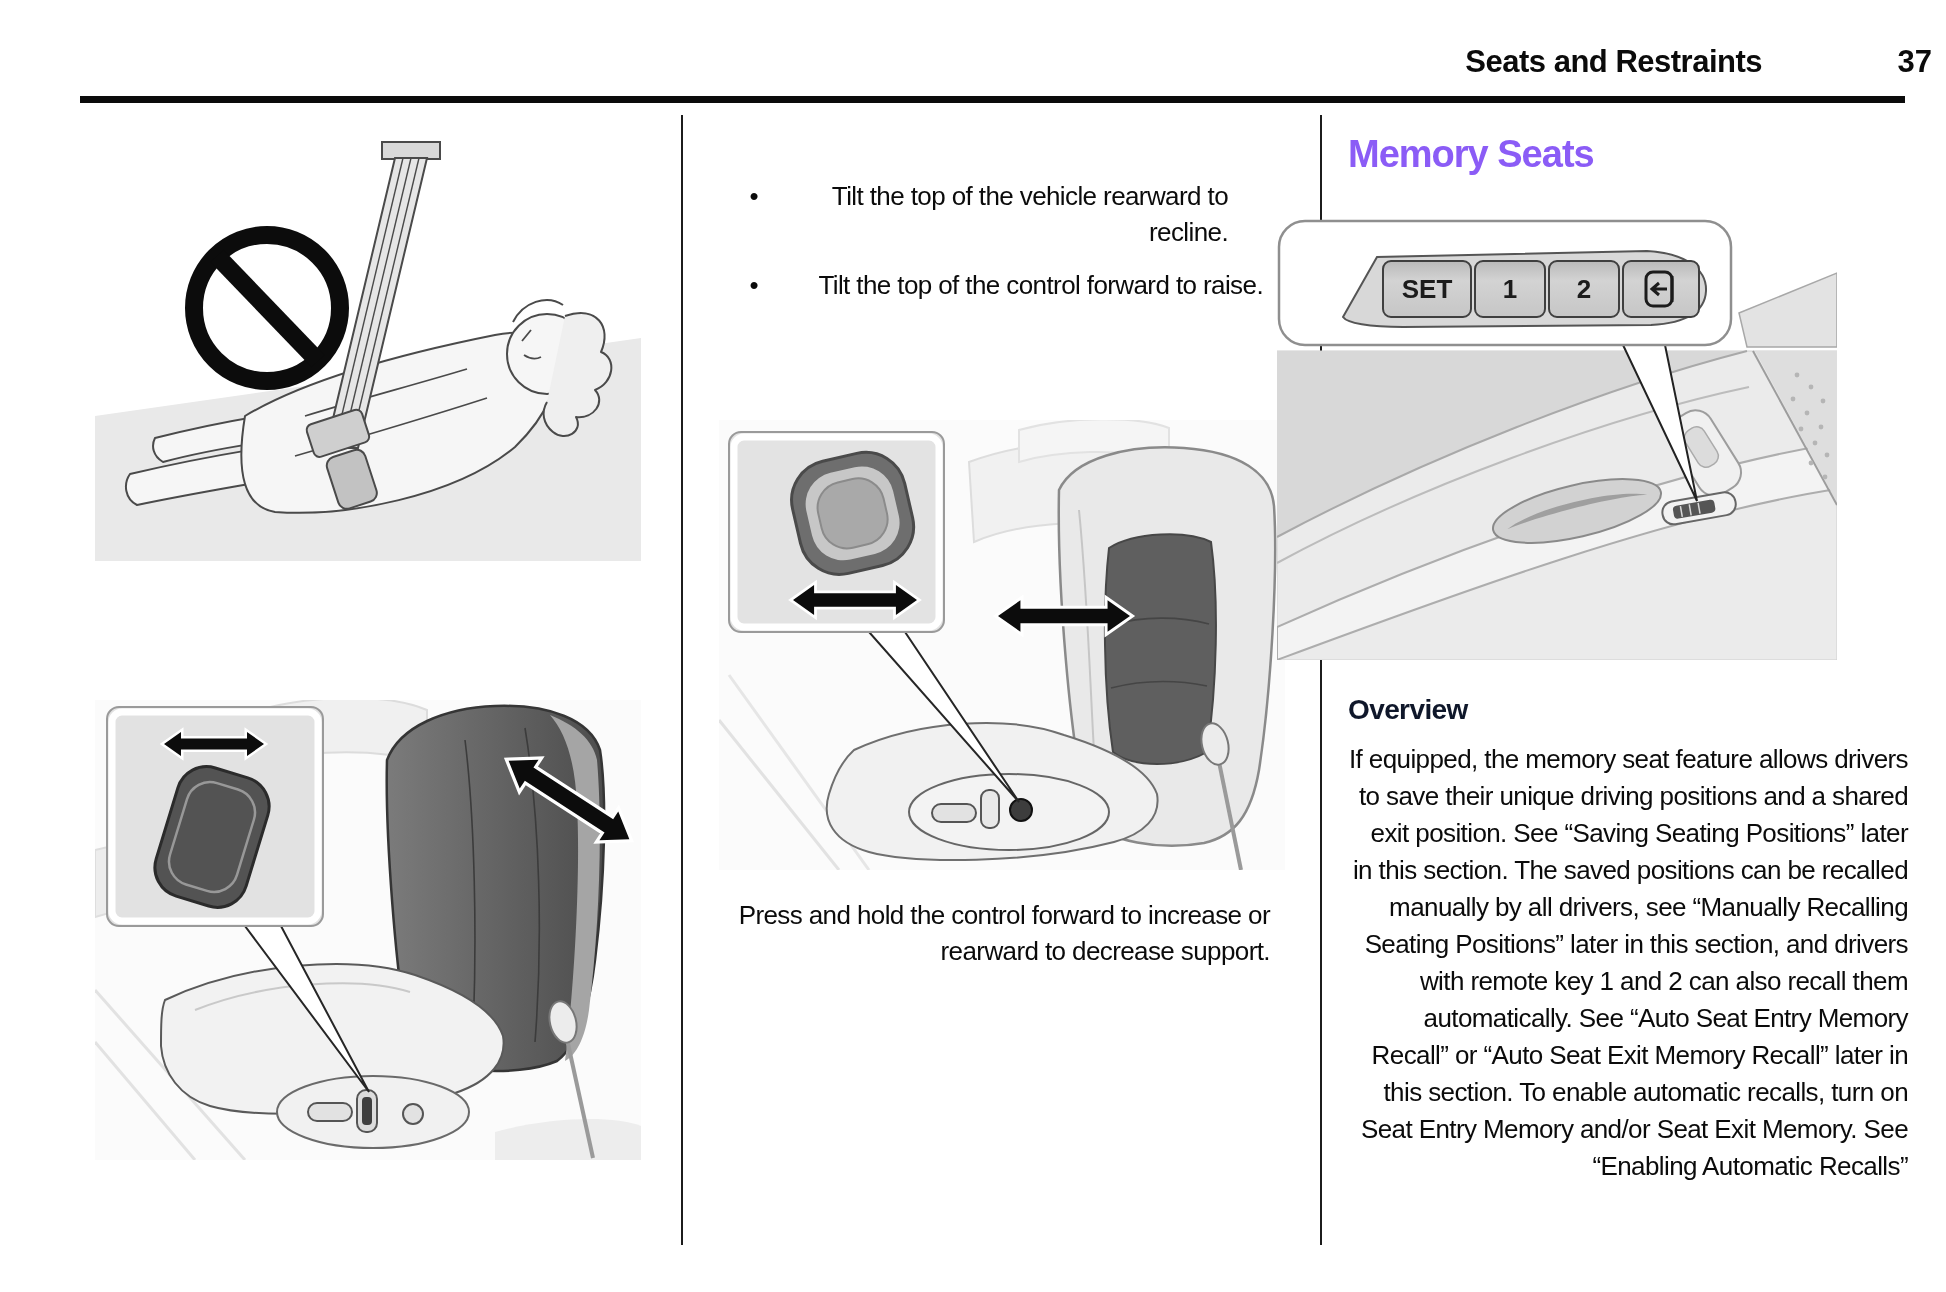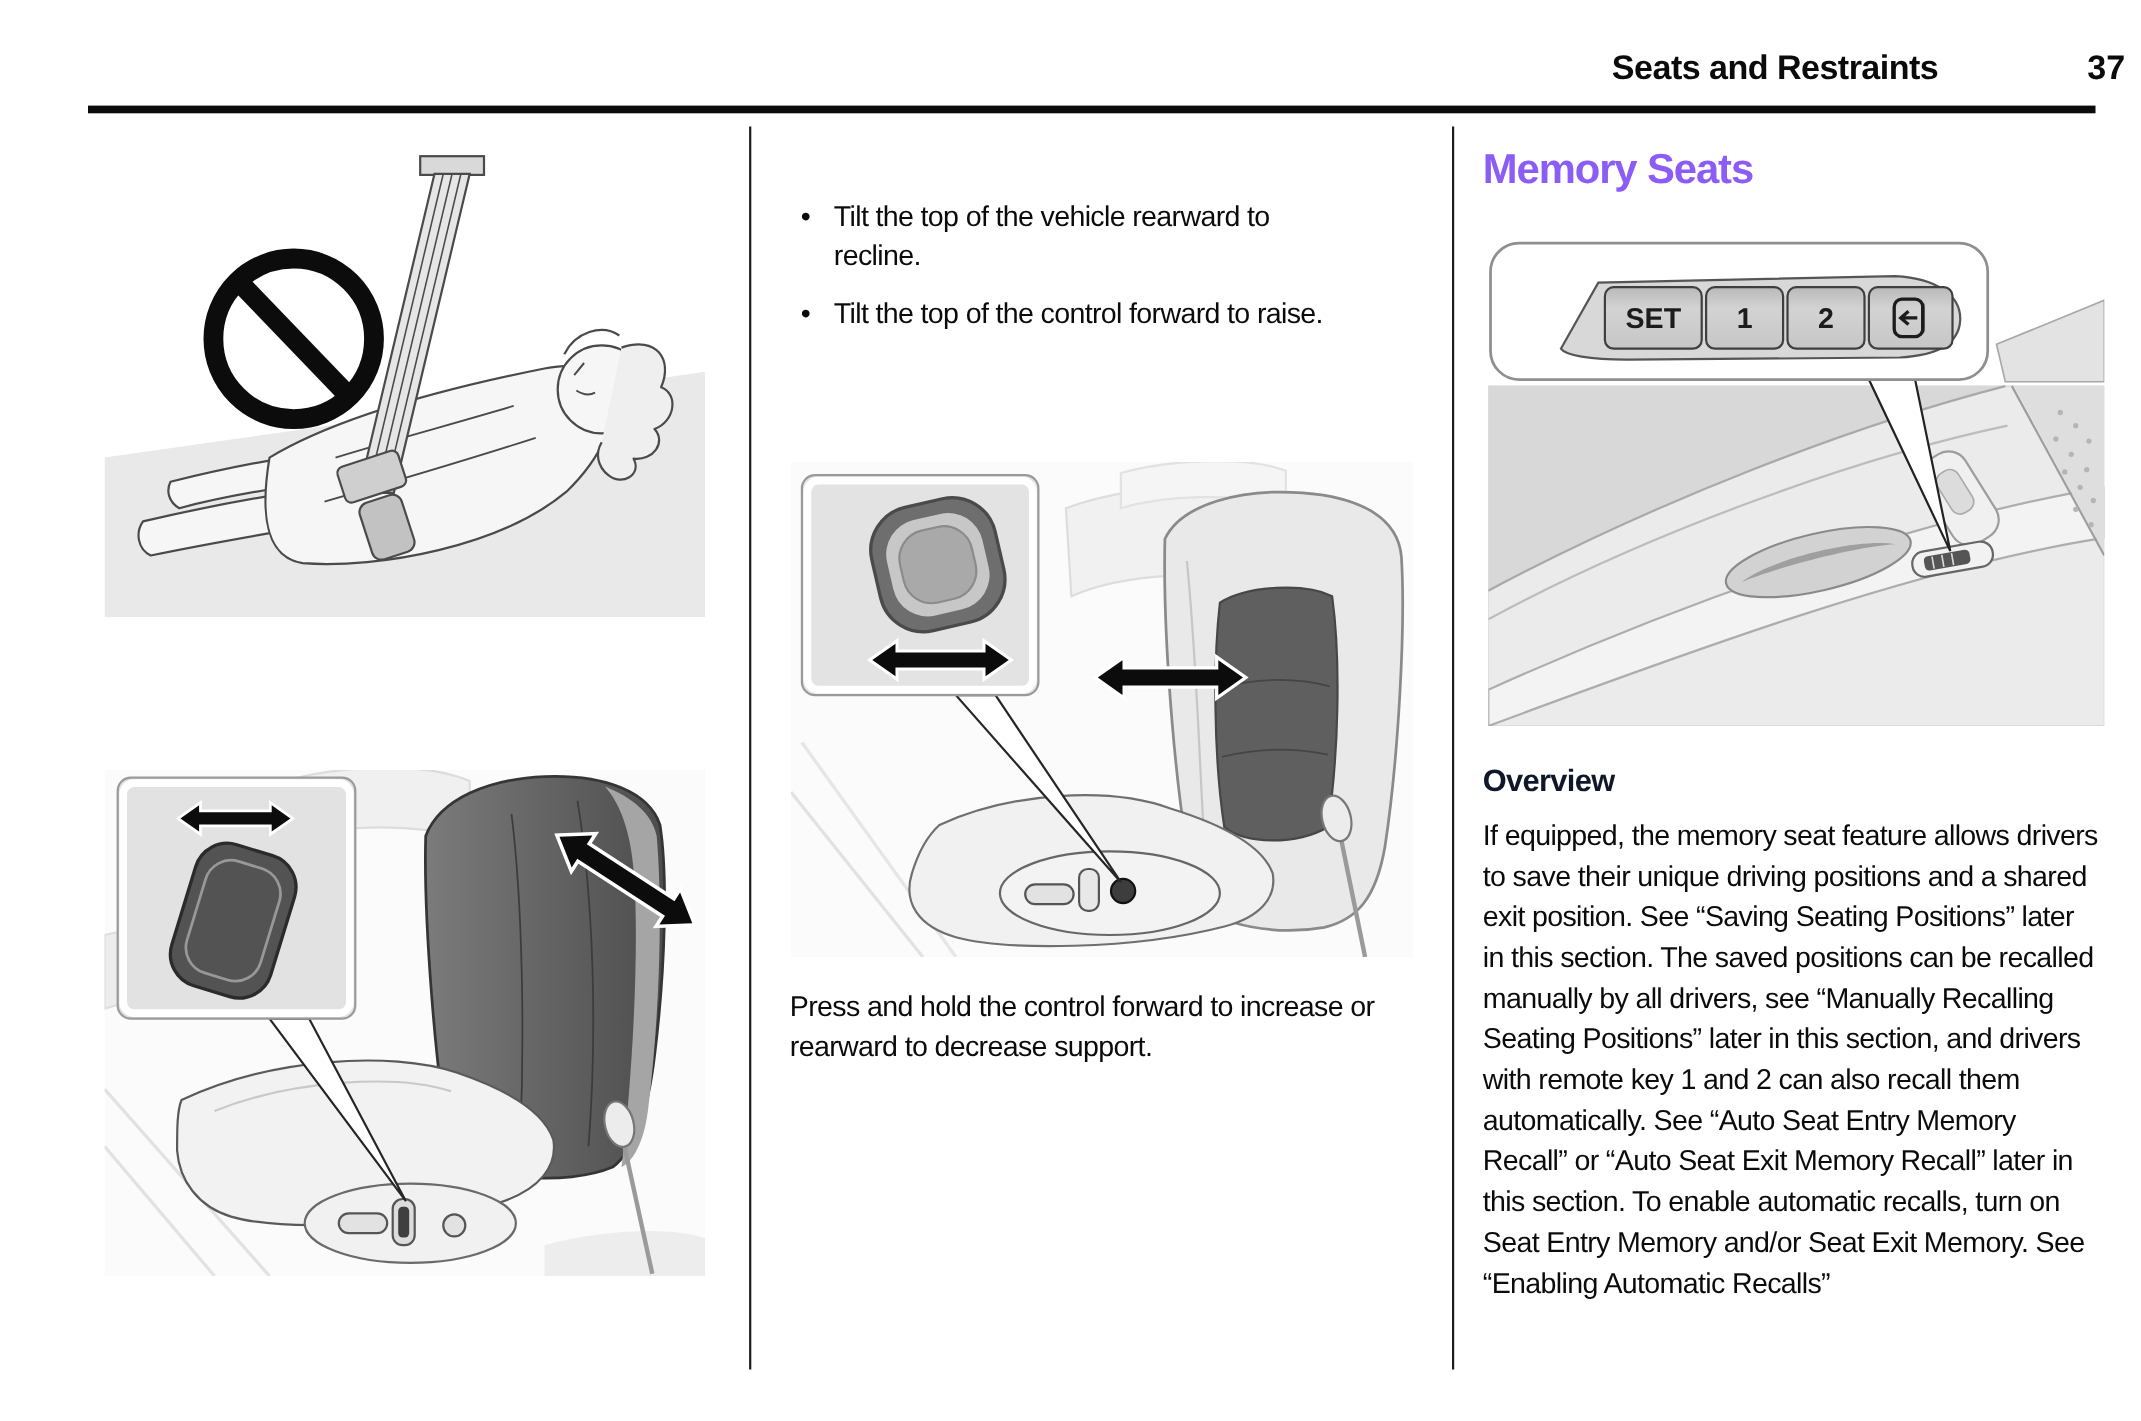--- a/index.html
+++ b/index.html
@@ -1,18 +1,18 @@
 <!DOCTYPE html>
 <html><head>
 <meta charset="utf-8">
 <style>
   html,body{margin:0;padding:0;background:#ffffff;}
   #page{
     position:relative;width:1946px;height:1292px;background:#ffffff;overflow:hidden;
-    font-family:"Liberation Sans",sans-serif;color:#0b0b0b;
+    font-family:"Liberation Sans",sans-serif;color:#0b0b0b;text-align:right;
   }
   .abs{position:absolute;}
   .hdr-title{top:44px;right:184px;font-size:31px;font-weight:bold;letter-spacing:-0.5px;}
   .hdr-num{top:44px;right:14px;font-size:31px;font-weight:bold;}
   .hdr-rule{left:80px;top:96px;width:1825px;height:7px;background:#0b0b0b;}
   .divider{top:115px;width:2px;height:1130px;background:#1c1c1c;}
   #divider-1{left:681px;}
   #divider-2{left:1320px;}
   .body-text{font-size:26px;line-height:36px;letter-spacing:-0.6px;color:#0b0b0b;}
   .h1{font-size:38px;font-weight:bold;letter-spacing:-1px;color:#8b5cf6;}
@@ -183,21 +183,21 @@
         </g>
         <use href="#da3" transform="translate(136,180) scale(0.62)" style="fill:#0c0c0c;stroke:#ffffff;stroke-width:9;paint-order:stroke"></use>
       </g>
     </svg>
   </figure>
 
   <div class="abs body-text" style="left:718px;top:897px;width:552px;">Press and hold the control forward to increase or rearward to decrease support.</div>
 
   <div class="abs h1" style="left:1348px;top:133px;">Memory Seats</div>
 
-  <figure class="abs" style="left:1353px;top:215px;">
+  <figure class="abs" style="left:1277px;top:215px;">
     <svg width="560" height="445" viewBox="0 0 560 445">
       <defs>
         <linearGradient id="g-btn" x1="0" y1="0" x2="0" y2="1">
           <stop offset="0" stop-color="#b9b9b9"></stop>
             <stop offset="0.35" stop-color="#d3d3d3"></stop>
             <stop offset="1" stop-color="#c6c6c6"></stop>
         </linearGradient>
       </defs>
 
       <g>

